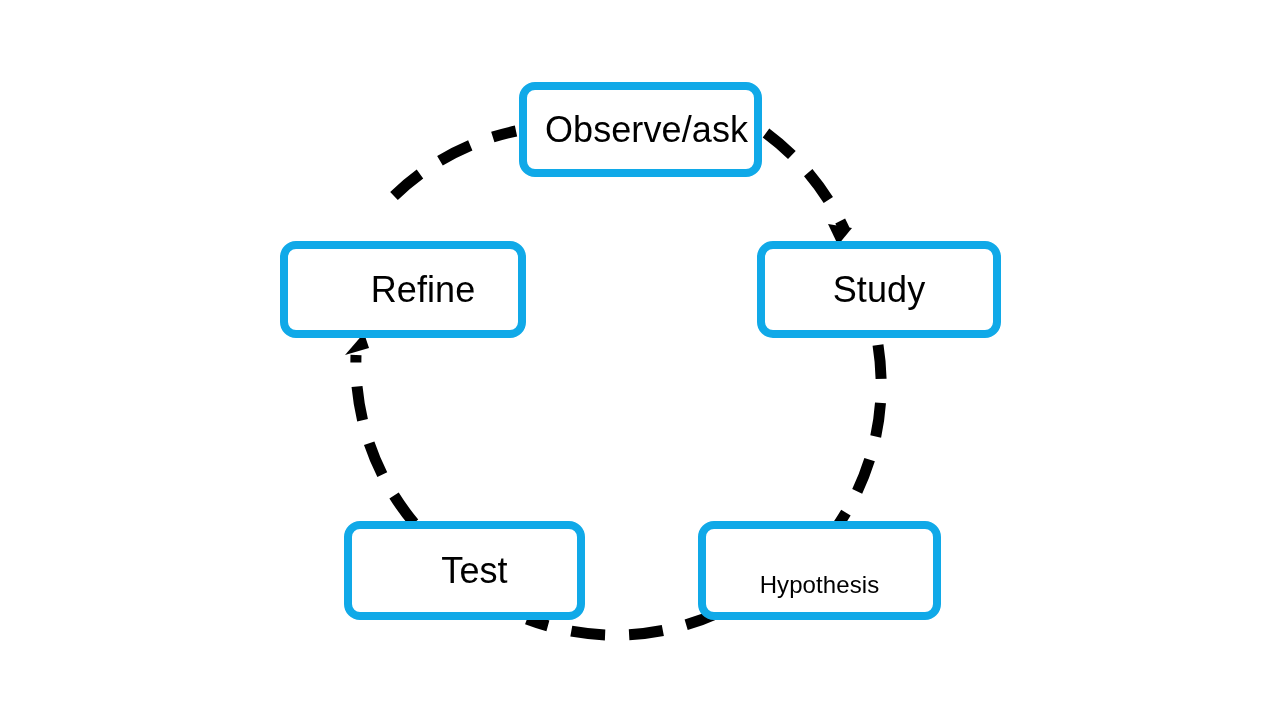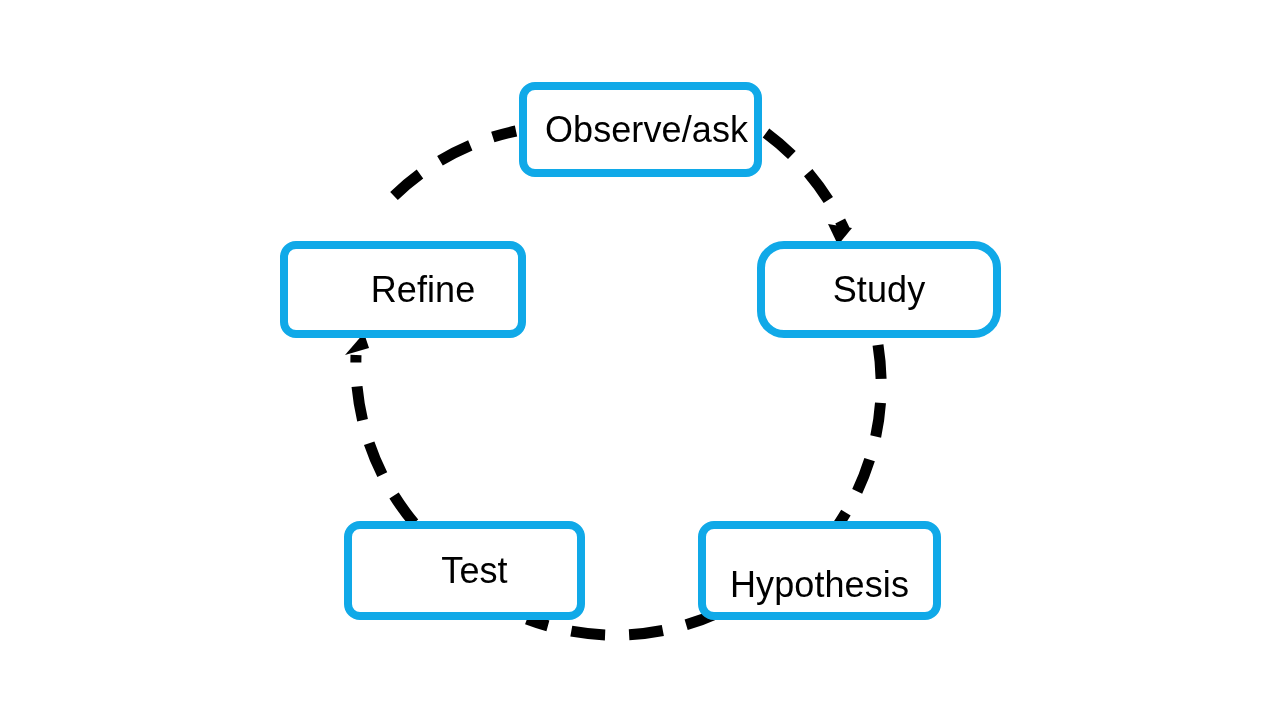--- a/index.html
+++ b/index.html
@@ -51,21 +51,21 @@
   #node-observe { left: 519px; top: 82px;  width: 243px; height: 95px; }
   #node-study   { left: 757px; top: 241px; width: 244px; height: 97px; }
   #node-refine  { left: 280px; top: 241px; width: 246px; height: 97px; }
   #node-test    { left: 344px; top: 521px; width: 241px; height: 99px; }
   #node-hypothesis { left: 698px; top: 521px; width: 243px; height: 99px; }
 
   #node-observe .node-label { font-size: 36px; margin-left: 12px; }
   #node-study .node-label   { font-size: 36px; }
   #node-refine .node-label  { font-size: 36px; }
   #node-test .node-label    { font-size: 36px; margin-left: 20px; }
-  #node-hypothesis .node-label { font-size: 36px; margin-top: 28px; }
+  #node-hypothesis .node-label { font-size: 24px; margin-top: 28px; }
 </style>
 </head>
 <body>
 
 <div id="canvas" style="background: rgb(255, 255, 255);">
 
   <svg id="arc-layer" viewBox="0 0 1280 720" aria-hidden="true">
 
     <g>
 
@@ -82,21 +82,21 @@
       <path d="M 414 523 A 250 250 0 0 1 356 355" fill="none" stroke="#000000" stroke-width="11" stroke-linecap="butt" stroke-dasharray="34 24"></path>
 
       <polygon points="345,355 369,348 364,333" fill="#000000"></polygon>
     </g>
   </svg>
 
   <div class="node" id="node-observe" style="border-color: rgb(16, 169, 232); background: rgb(255, 255, 255);">
     <span class="node-label" style="color: rgb(0, 0, 0);">Observe/ask</span>
   </div>
 
-  <div class="node" id="node-study" style="border-color: rgb(16, 169, 232); background: rgb(255, 255, 255); border-radius: 27px;">
+  <div class="node" id="node-study" style="border-color: rgb(16, 169, 232); background: rgb(255, 255, 255);">
     <span class="node-label" style="color: rgb(0, 0, 0);">Study</span>
   </div>
 
   <div class="node" id="node-hypothesis" style="border-color: rgb(16, 169, 232); background: rgb(255, 255, 255);">
     <span class="node-label" style="color: rgb(0, 0, 0);">Hypothesis</span>
   </div>
 
   <div class="node" id="node-test" style="border-color: rgb(16, 169, 232); background: rgb(255, 255, 255);">
     <span class="node-label" style="color: rgb(0, 0, 0);">Test</span>
   </div>

